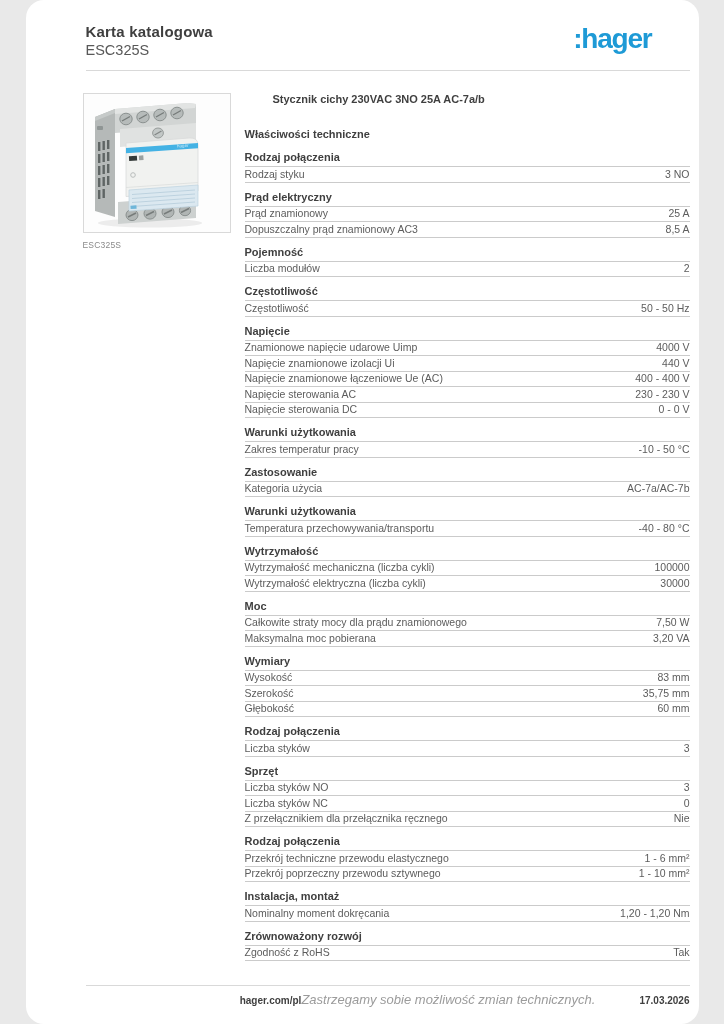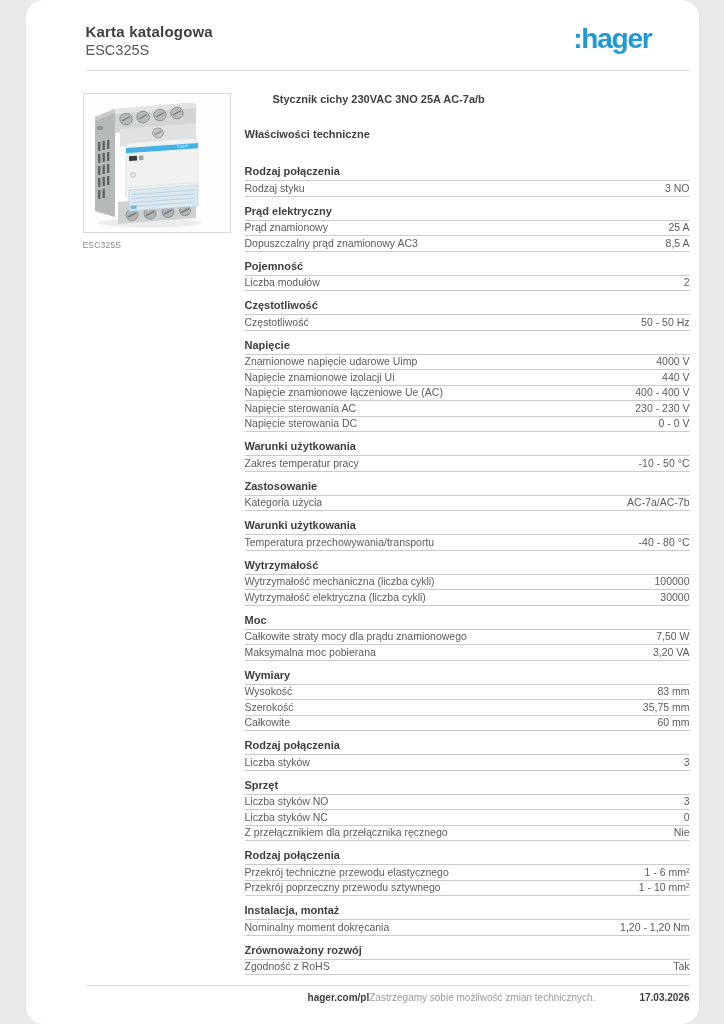--- a/index.html
+++ b/index.html
@@ -23,31 +23,31 @@
   .header-rule{position:absolute;left:60px;top:70px;width:604px;border-top:1px solid #d9d9d9;}
   
   .left-col{position:absolute;left:57px;top:93px;width:148px;}
   .image-frame{width:148px;height:140px;border:1px solid #d9d9d9;background:#fdfdfd;}
   .image-frame svg{display:block;width:100%;height:100%;}
   .image-caption{margin-top:7px;font-size:8.5px;color:#8a8a8a;letter-spacing:.2px;}
   
   .right-col{position:absolute;left:219px;top:93px;width:445px;}
   .product-title{font-size:11px;font-weight:bold;color:var(--text-dark);line-height:13px;margin-left:28px;}
   .properties-heading{font-size:11px;font-weight:bold;color:var(--text-dark);line-height:13px;margin-top:22px;}
-  .spec-sections{margin-top:24px;}
+  .spec-sections{margin-top:10px;}
   .spec-section{margin-bottom:8px;}
   .spec-section-title{margin:0;font-size:11px;font-weight:bold;color:var(--text-dark);line-height:13px;padding-bottom:2px;border-bottom:1px solid var(--rule);}
   .spec-row{display:flex;justify-content:space-between;align-items:baseline;padding:1.5px 0;border-bottom:1px solid var(--rule);font-size:10.5px;line-height:11.5px;color:var(--text-body);}
   .spec-label{text-align:left;}
   .spec-value{text-align:right;white-space:nowrap;padding-left:12px;}
   
   .footer-rule{position:absolute;left:60px;top:985px;width:604px;border-top:1px solid #d9d9d9;}
   .footer{position:absolute;left:60px;top:992px;width:604px;display:flex;justify-content:flex-end;align-items:baseline;}
   .footer-site{font-size:10px;font-weight:bold;color:var(--text-dark);text-decoration:none;}
-  .footer-disclaimer{font-size:10px;color:#9b9b9b;}
+  .footer-disclaimer{font-size:13px;color:#9b9b9b;font-style:italic;}
   .footer-date{font-size:10px;font-weight:bold;color:var(--text-dark);margin-left:44px;}
 </style>
 </head>
 <body>
 
 <div class="page">
 
   <div class="header-block">
     <h1 class="header-title">Karta katalogowa</h1>
     <div class="header-code">ESC325S</div>
@@ -230,21 +230,21 @@
           <h3 class="spec-section-title">Wymiary</h3>
           <div class="spec-row">
             <span class="spec-label">Wysokość</span>
             <span class="spec-value">83 mm</span>
           </div>
           <div class="spec-row">
             <span class="spec-label">Szerokość</span>
             <span class="spec-value">35,75 mm</span>
           </div>
           <div class="spec-row">
-            <span class="spec-label">Całkowite</span>
+            <span class="spec-label">Głębokość</span>
             <span class="spec-value">60 mm</span>
           </div>
         </section>
         <section class="spec-section">
           <h3 class="spec-section-title">Rodzaj połączenia</h3>
           <div class="spec-row">
             <span class="spec-label">Liczba styków</span>
             <span class="spec-value">3</span>
           </div>
         </section>

